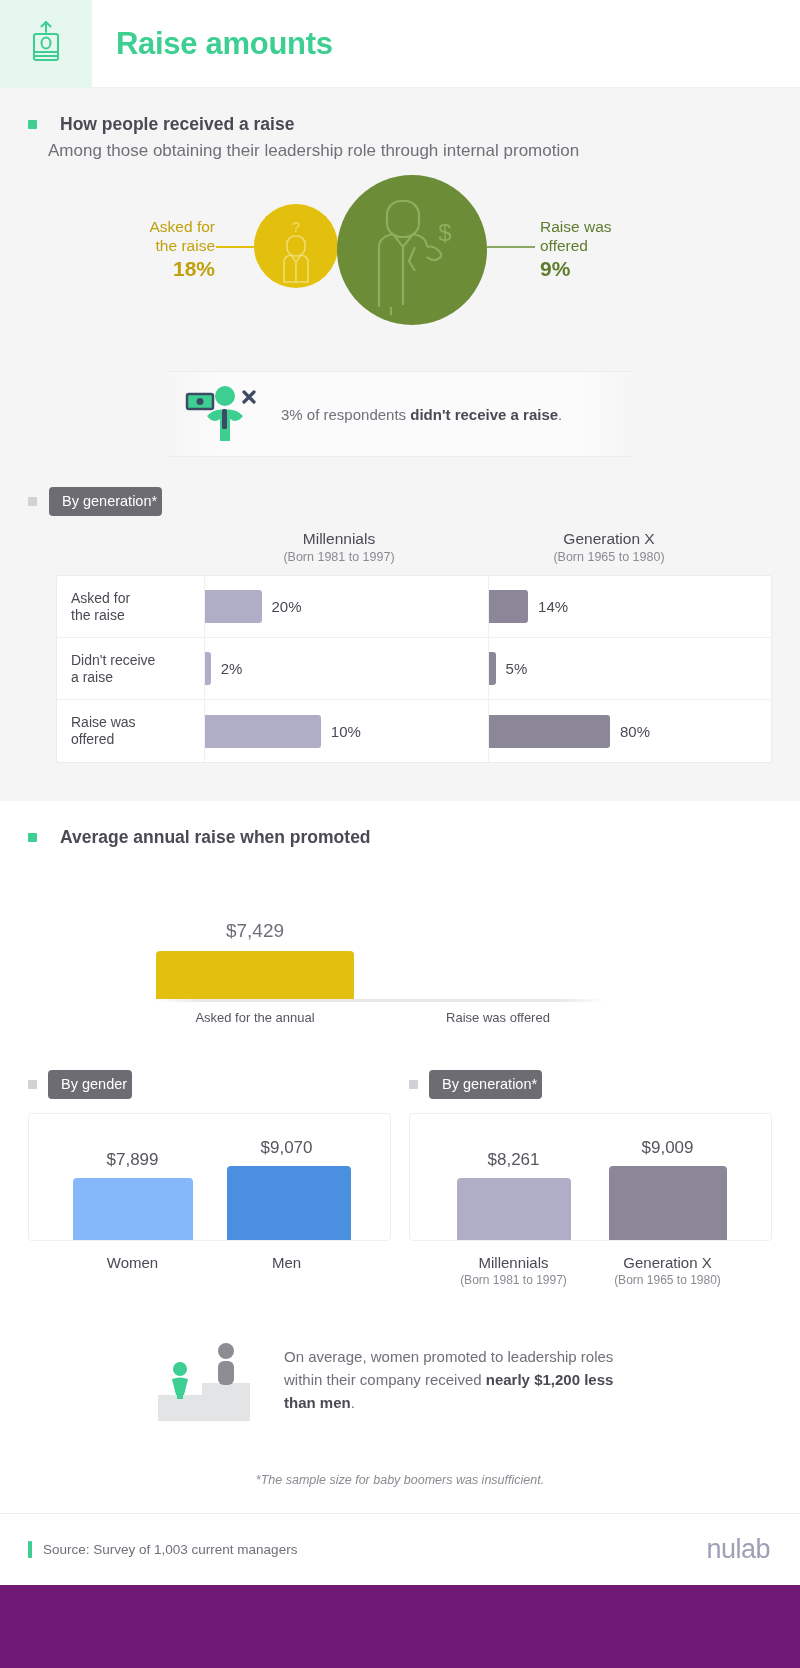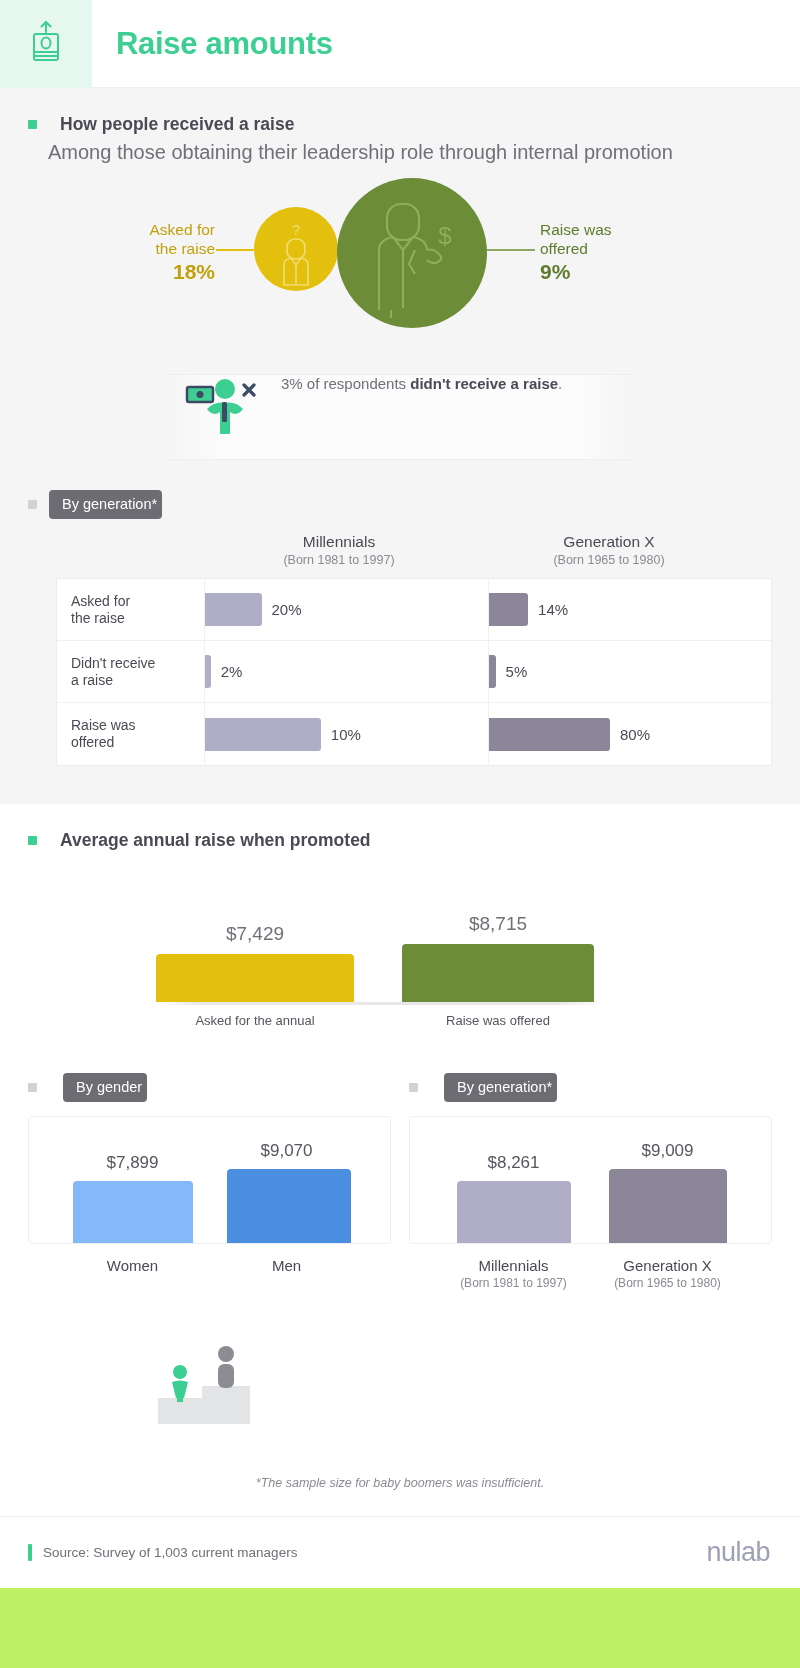--- a/index.html
+++ b/index.html
@@ -5,21 +5,21 @@
   * { box-sizing: border-box; margin: 0; padding: 0; }
   html, body {
     width: 800px;
     font-family: "Liberation Sans", sans-serif;
     background: #ffffff;
   }
   .page {
     width: 800px;
     min-height: 1668px;
     position: relative;
-    background: #bef264;
+    background: #701a75;
     overflow: hidden;
   }
 
   
   .header {
     height: 88px;
     background: #ffffff;
     display: flex;
     align-items: center;
     border-bottom: 1px solid #f0f0f0;
@@ -48,21 +48,21 @@
   .sec-head { padding: 26px 0 0 28px; }
   .sec-head-row { display: flex; align-items: center; gap: 23px; }
   .sq { width: 9px; height: 9px; background: #3ccf91; border-radius: 1px; flex: 0 0 9px; }
   .sq-grey { width: 9px; height: 9px; background: #d2d2d6; border-radius: 1px; flex: 0 0 9px; }
   .sec-title {
     font-size: 17.5px;
     font-weight: bold;
     color: #4a4a55;
   }
   .sec-sub {
-    font-size: 20px;
+    font-size: 17px;
     color: #6f7078;
     margin: 6px 0 0 20px;
   }
 
   
   .circles {
     position: relative;
     height: 190px;
     margin-top: 14px;
   }
@@ -111,21 +111,21 @@
 
   
   .callout {
     margin: 6px auto 0 auto;
     width: 470px;
     height: 86px;
     background: linear-gradient(90deg, rgba(255,255,255,0) 0%, #fbfbfb 12%, #fbfbfb 88%, rgba(255,255,255,0) 100%);
     border-top: 1px solid #eeeeee;
     border-bottom: 1px solid #eeeeee;
     display: flex;
-    align-items: flex-start;
+    align-items: center;
     padding-left: 20px;
     gap: 18px;
   }
   .callout-text { font-size: 15px; color: #6f7078; }
   .callout-text b { color: #4a4a55; font-weight: bold; }
 
   
   .badge-row { display: flex; align-items: center; gap: 12px; padding: 30px 0 0 28px; }
   .badge {
     background: #6c6c72;
@@ -201,21 +201,21 @@
     margin-top: 12px;
   }
   .avg-col.c1 { left: 156px; width: 198px; }
   .avg-col.c2 { left: 402px; width: 192px; }
   .avg-col.c1 .avg-bar { height: 48px; background: #e2c00d; }
   .avg-col.c2 .avg-bar { height: 58px; background: #6d8c37; }
 
   
   .panels { display: flex; gap: 18px; padding: 34px 28px 0 28px; }
   .panel { flex: 1 1 0; }
-  .panel-badge-row { display: flex; align-items: center; gap: 26px; margin-bottom: 14px; }
+  .panel-badge-row { display: flex; align-items: center; gap: 11px; margin-bottom: 14px; }
   .panel-card {
     background: #ffffff;
     border: 1px solid #efefef;
     border-radius: 4px;
     height: 128px;
     display: flex;
     align-items: flex-end;
     justify-content: center;
     gap: 34px;
     padding: 0 18px;
@@ -428,24 +428,20 @@
         <span class="sec-title">Average annual raise when promoted</span>
       </div>
     </div>
 
     <div class="avg-bars">
       <div class="avg-baseline"></div>
       <div class="avg-col c1">
         <div class="amt">$7,429</div>
         <div class="avg-bar"></div>
       </div>
-      <div class="avg-col c2">
-        <div class="amt">$8,715</div>
-        <div class="avg-bar"></div>
-      </div>
     </div>
     <div style="position:relative;height:34px">
       <div class="avg-cap" style="position:absolute;left:156px;width:198px;text-align:center;margin-top:8px">Asked for the annual</div>
       <div class="avg-cap" style="position:absolute;left:402px;width:192px;text-align:center;margin-top:8px">Raise was offered</div>
     </div>
 
     <div class="panels">
 
       <div class="panel">
         <div class="panel-badge-row">
@@ -506,20 +502,21 @@
           <circle cx="52" cy="40" r="36" fill="#ffffff"></circle>
           <rect x="8" y="66" width="44" height="26" fill="#e3e4e6"></rect>
           <rect x="52" y="54" width="48" height="38" fill="#e3e4e6"></rect>
           <circle cx="30" cy="40" r="7" fill="#3ccf91"></circle>
           <path d="M22 50 q8 -3 16 0 l-4 16 l-8 0 z" fill="#3ccf91"></path>
           <rect x="27" y="62" width="6" height="8" fill="#3ccf91"></rect>
           <circle cx="76" cy="22" r="8" fill="#8c8d92"></circle>
           <rect x="68" y="32" width="16" height="24" rx="6" fill="#8c8d92"></rect>
         </svg>
       </span>
+      <span class="insight-text"><span>On average, women promoted to leadership roles within their company received </span><b>nearly $1,200 less than men</b><span>.</span></span>
     </div>
 
     <div class="footnote">*The sample size for baby boomers was insufficient.</div>
   </div>
 
   <div class="footer">
     <div class="footer-left">
       <span class="foot-tick"></span>
       <span class="foot-src">Source: Survey of 1,003 current managers</span>
     </div>

